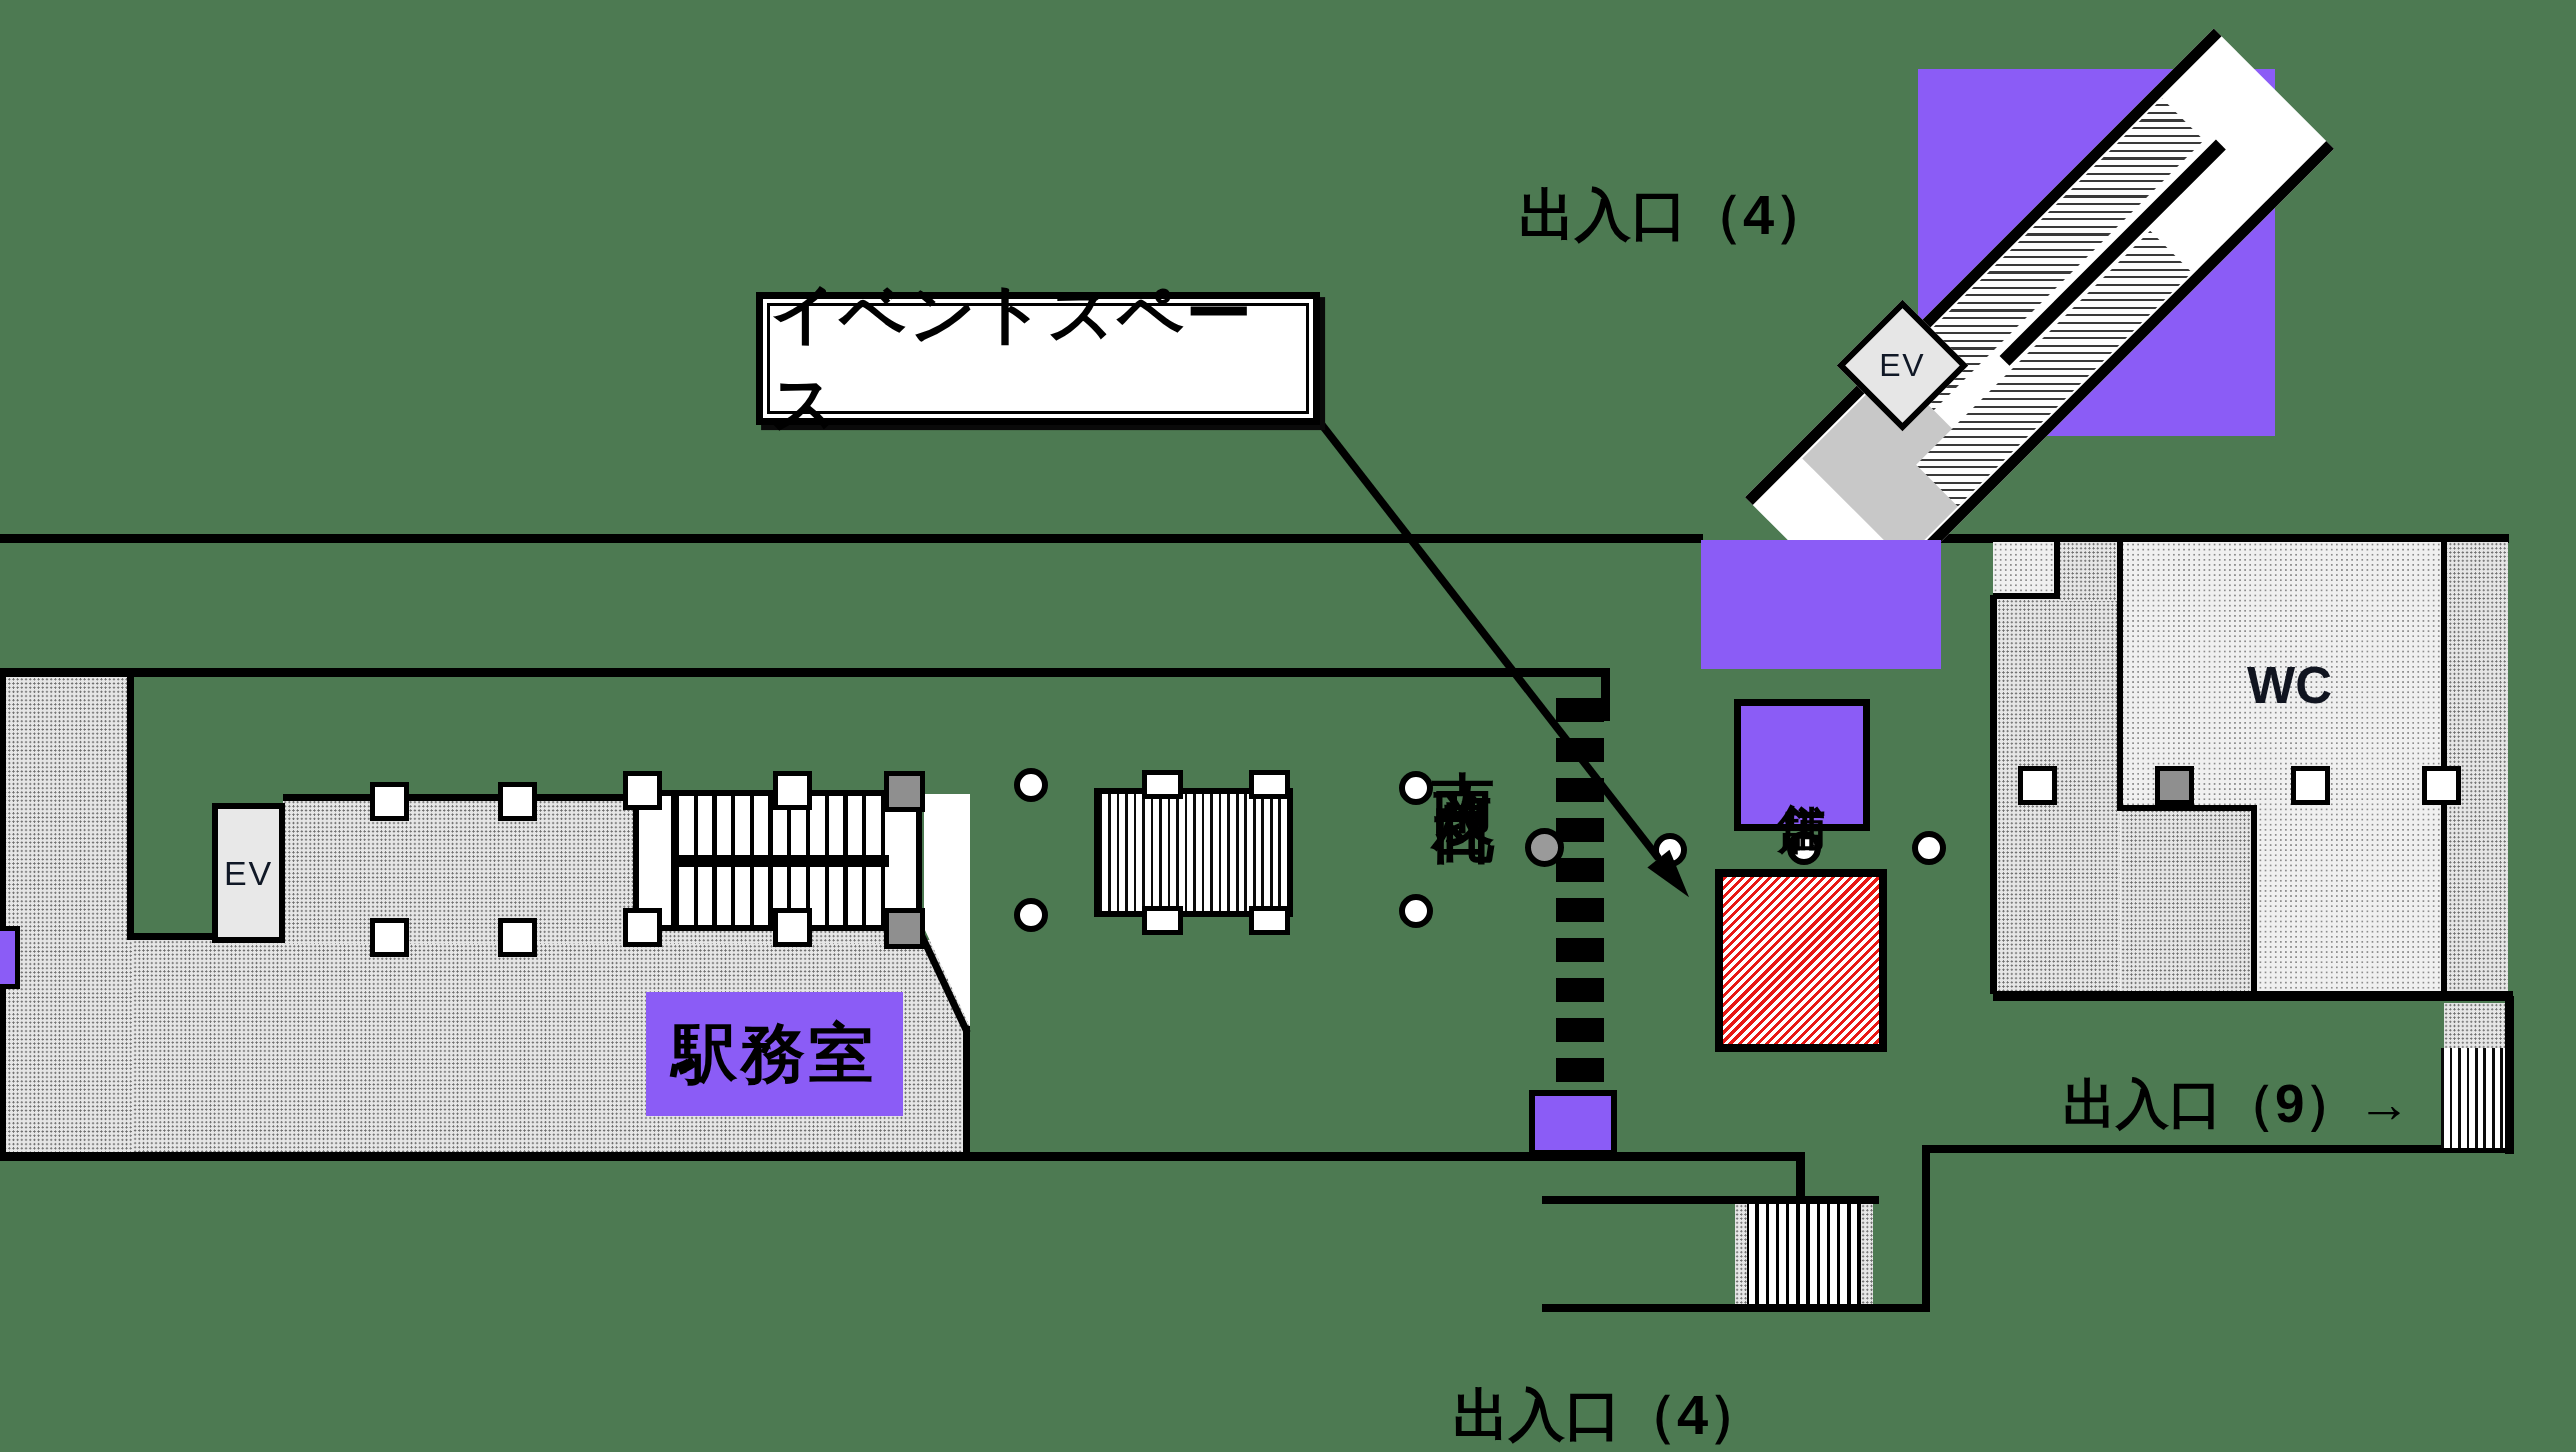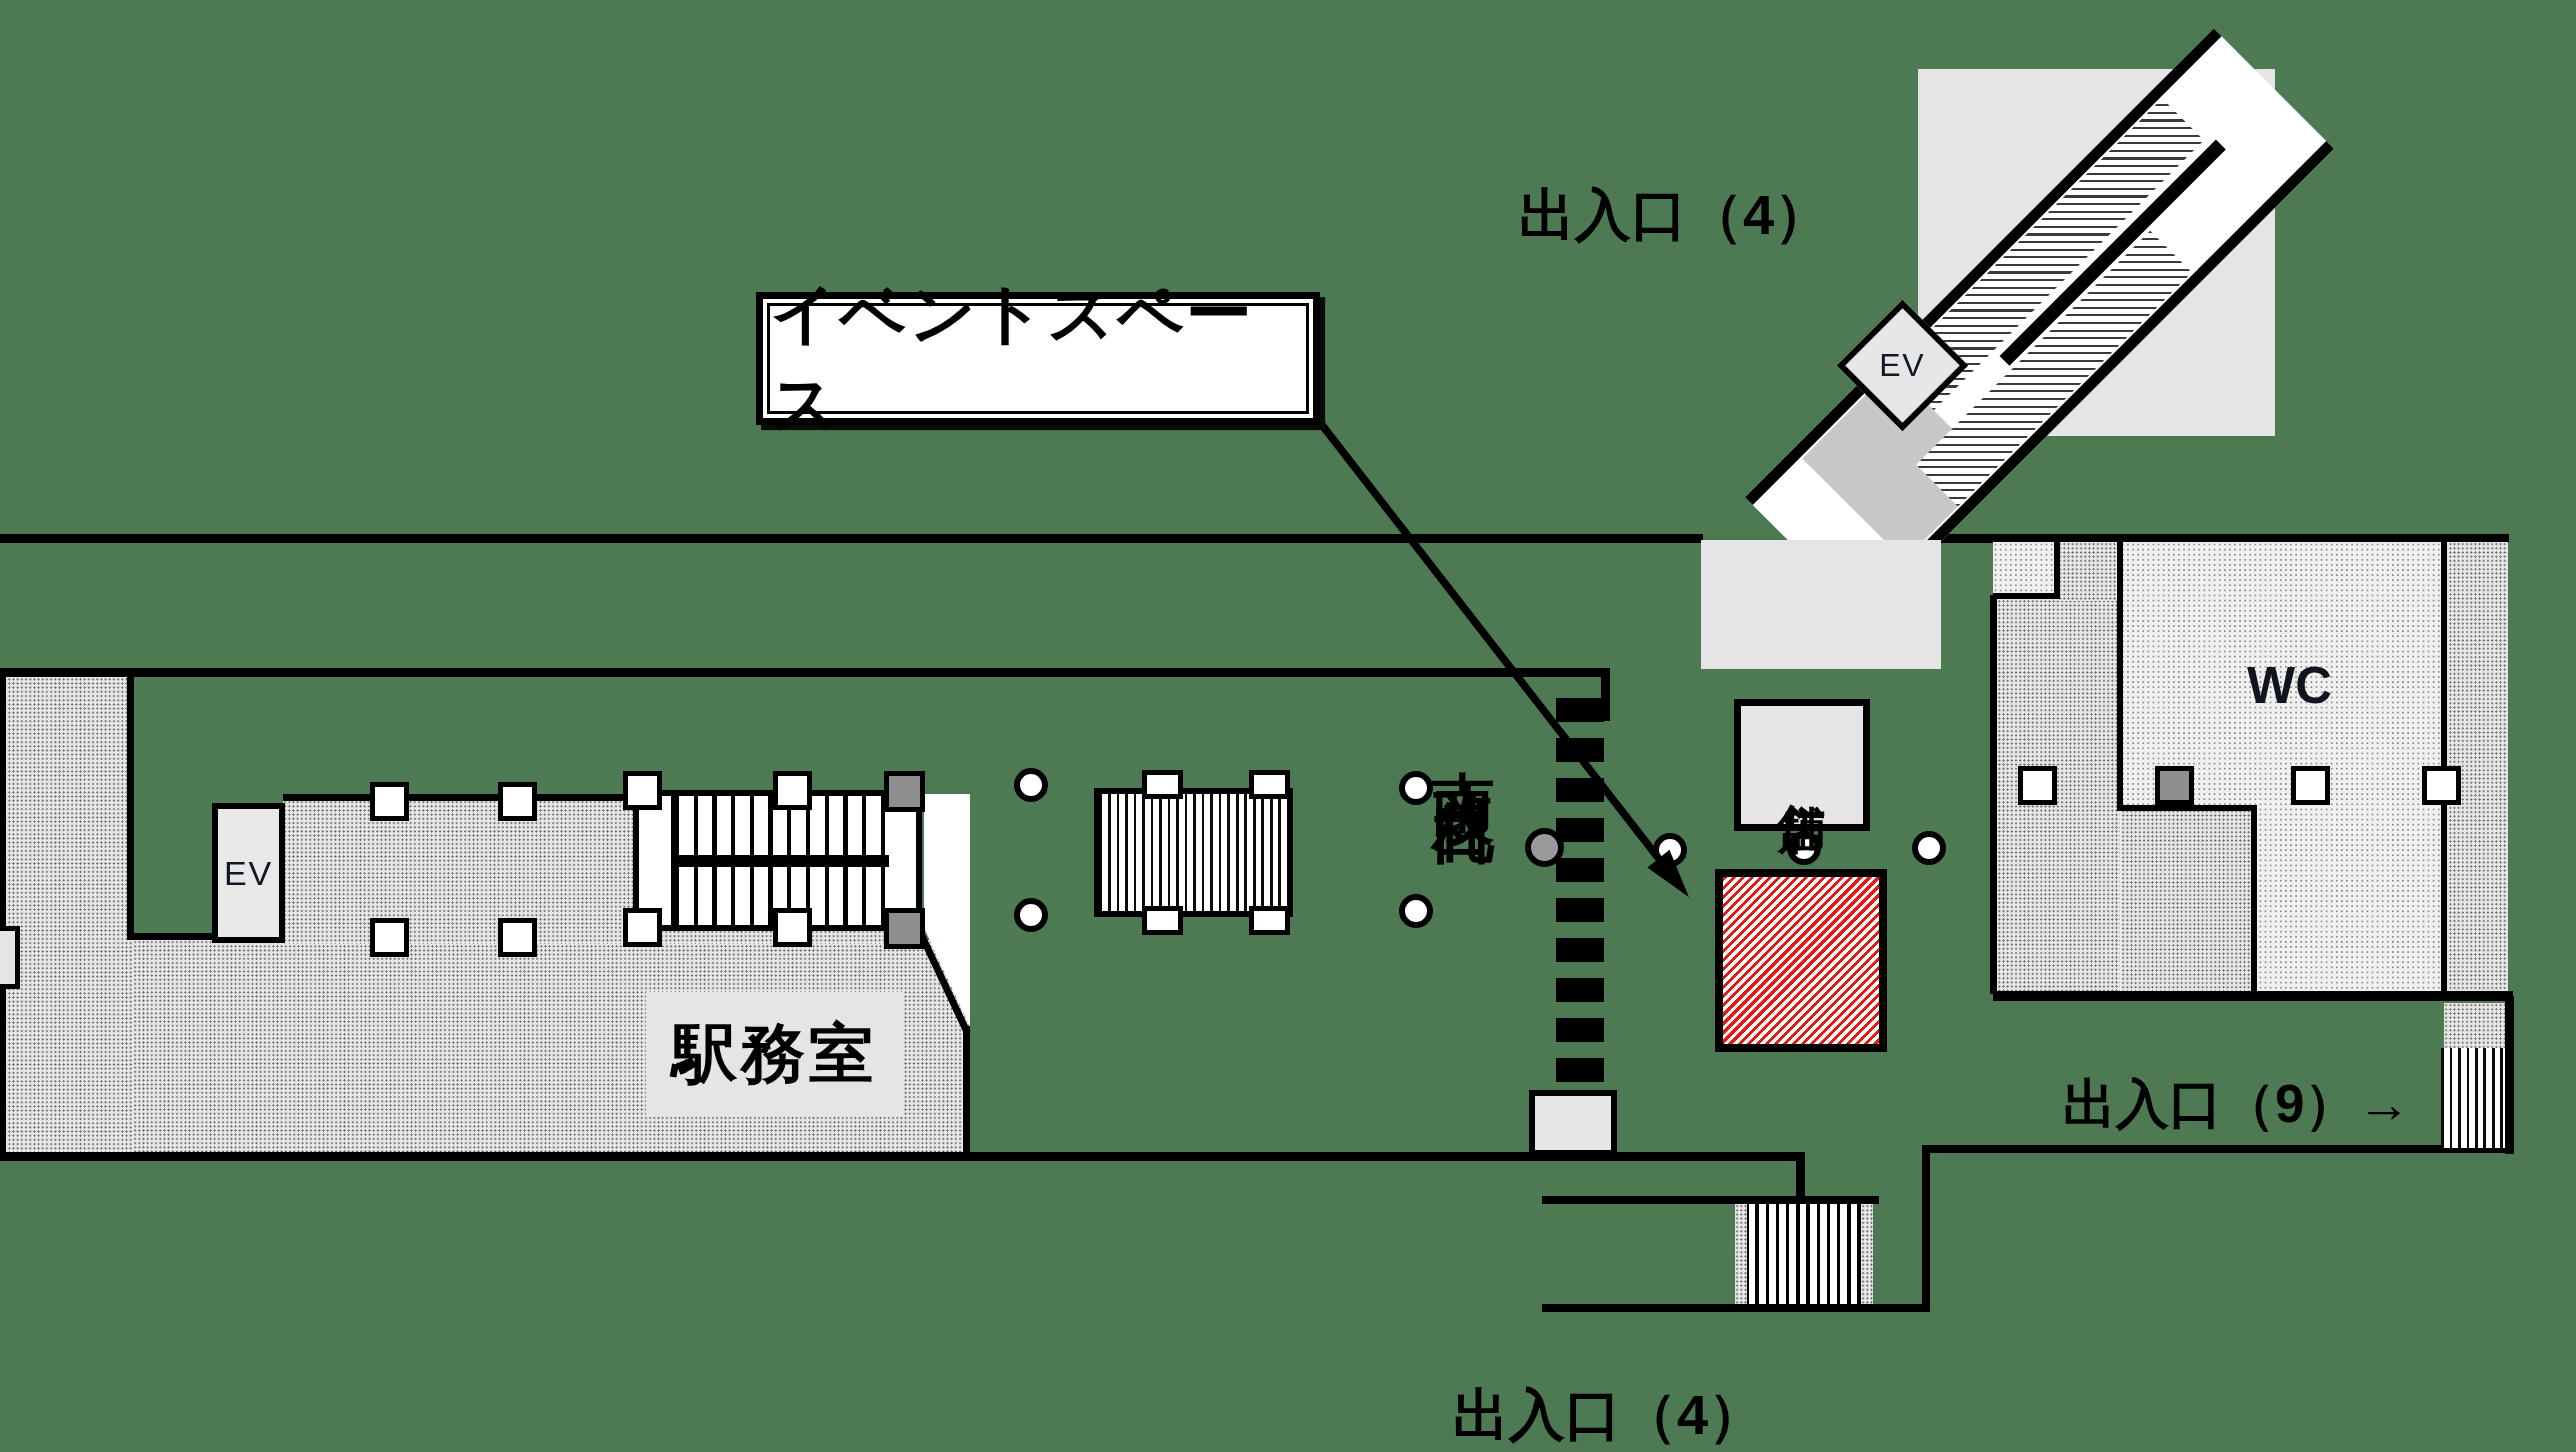--- a/index.html
+++ b/index.html
@@ -18,21 +18,21 @@
     background-image:radial-gradient(#6f6f6f 1.1px, transparent 1.1px);
     background-size:4.2px 4.2px;
   }
   
   .tex-light{
     position:absolute;
     background-color:#f0f0f0;
     background-image:radial-gradient(#8c8c8c 1px, transparent 1px);
     background-size:5.1px 5.1px;
   }
-  .white-box{position:absolute;background:#e5e5e5;}
+  .white-box{position:absolute;background:#8b5cf6;}
   .stripes-coarse{background:repeating-linear-gradient(90deg,#000 0 4.2px,#fff 4.2px 18.7px);}
   .stripes-fine{background:repeating-linear-gradient(90deg,#0a0a0a 0 2.5px,#fff 2.5px 8.5px);}
   .stripes-stair4{background:repeating-linear-gradient(90deg,#000 0 3.4px,#fff 3.4px 10.2px);}
   .hatch{background-color:#fff;background-image:repeating-linear-gradient(45deg,#3a3a3a 0 2.1px,transparent 2.1px 7.6px);}
   .pillar{position:absolute;background:#fff;border:5.1px solid #000;}
   .pillar.gray{background:#8f8f8f;}
   .circle{position:absolute;background:#fff;border:6px solid #000;border-radius:50%;}
   .circle.gray{background:#9a9a9a;}
   .jp{color:#000;font-weight:bold;}
   .vert{writing-mode:vertical-rl;text-orientation:upright;}

